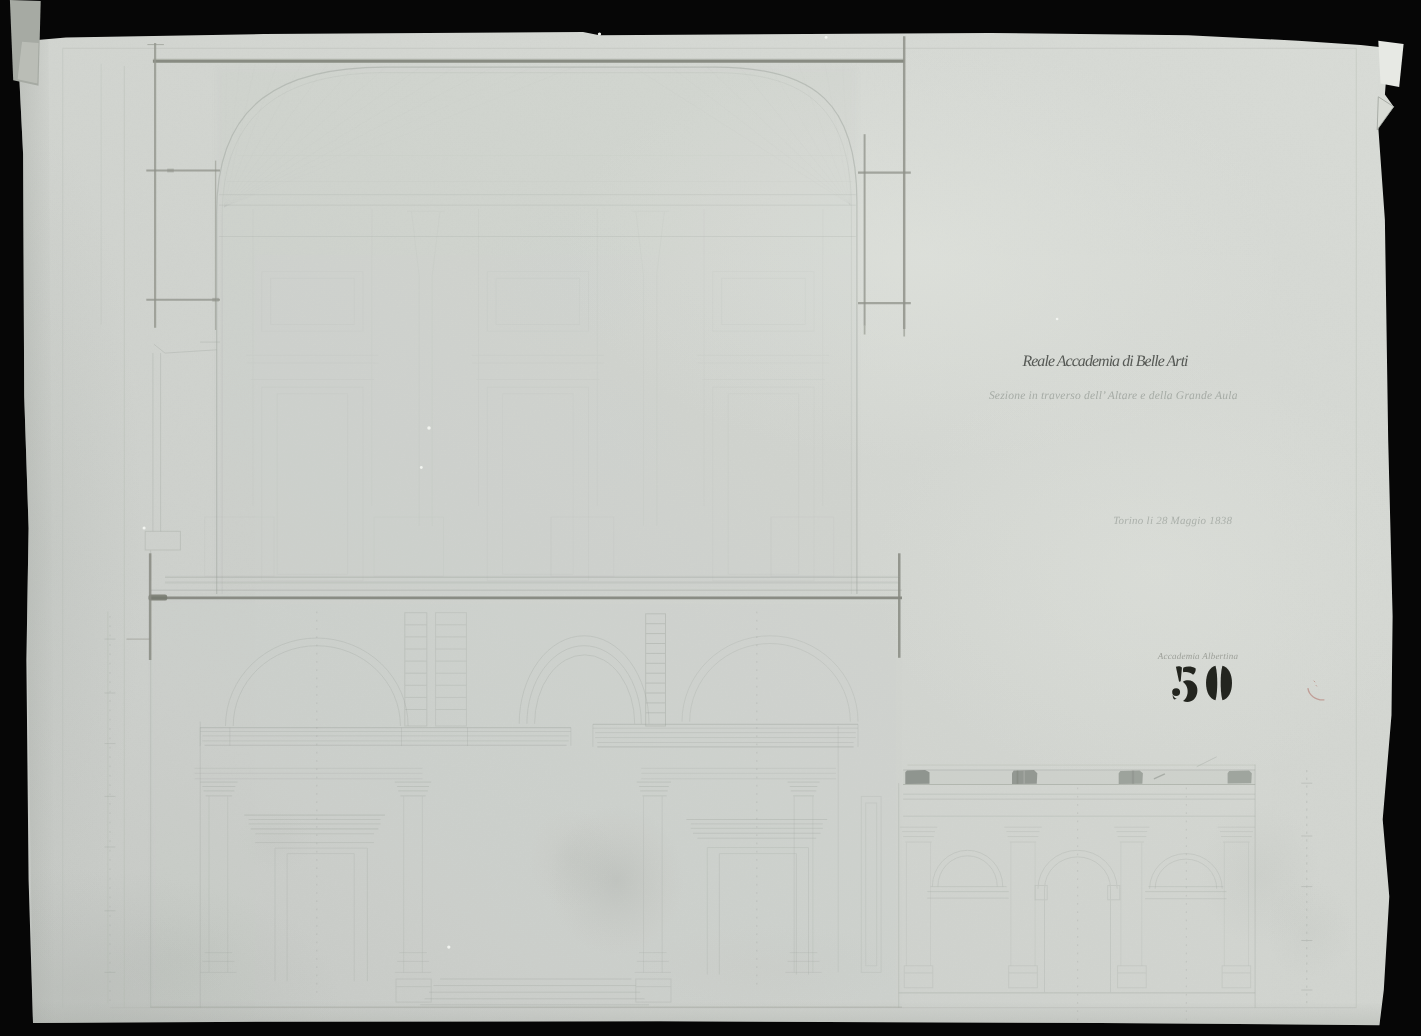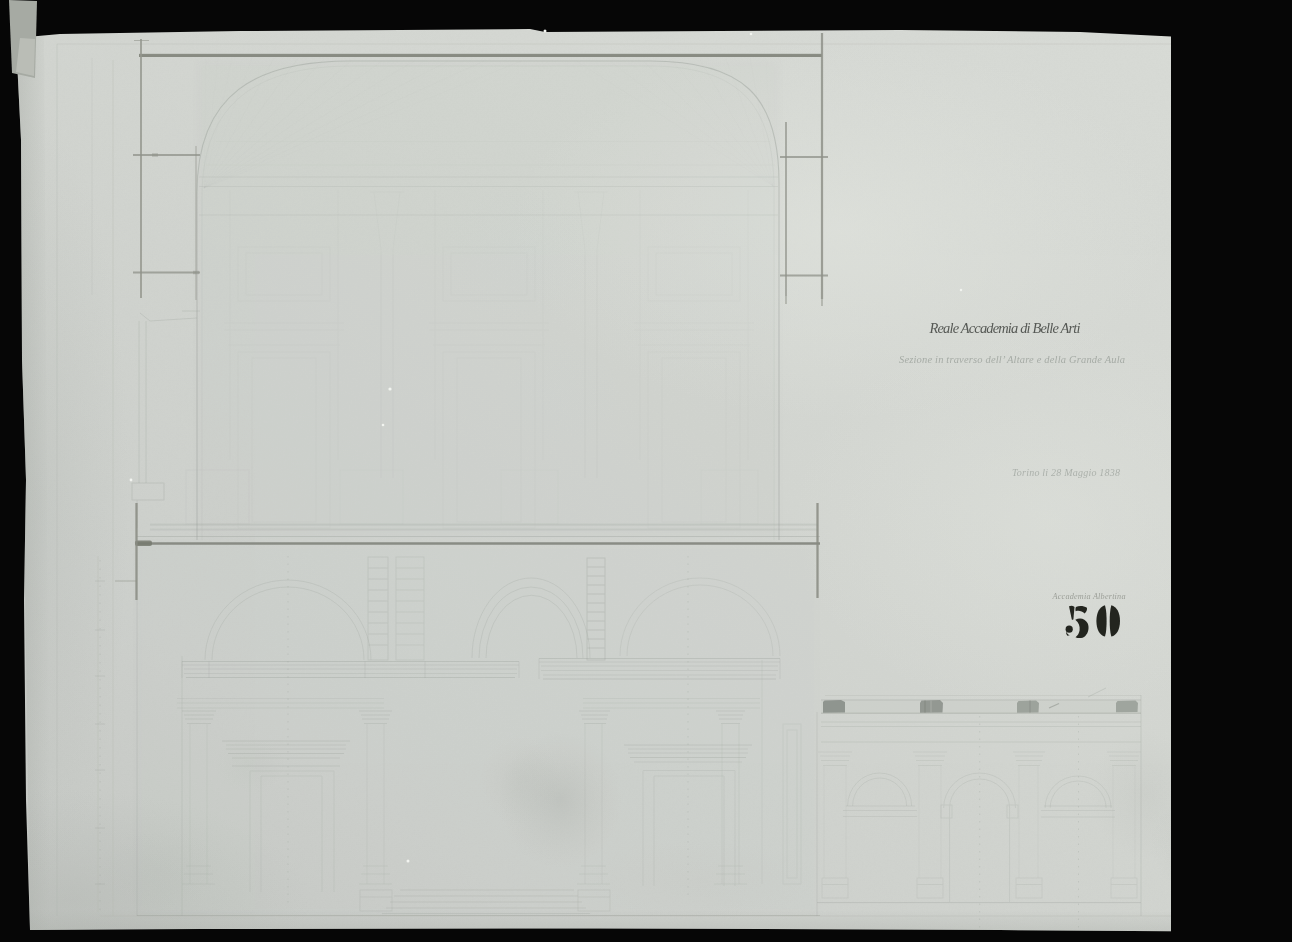--- a/index.html
+++ b/index.html
@@ -1,16 +1,16 @@
 <!DOCTYPE html>
 <html><head>
 <meta charset="utf-8">
 <style>
   html,body{margin:0;padding:0;background:#060606;}
-  .page{width:1171px;height:942px;position:relative;overflow:hidden;font-family:"Liberation Serif",serif;}
+  .page{width:1292px;height:942px;position:relative;overflow:hidden;font-family:"Liberation Serif",serif;}
 </style>
 </head>
 <body>
 <div class="page">
 <svg width="1292" height="942" viewBox="0 0 1292 942">
 <defs>
   <linearGradient id="paperGrad" x1="1" y1="0" x2="0" y2="1">
     <stop offset="0" stop-color="#d9dcd7"></stop>
     <stop offset="0.45" stop-color="#d3d6d1"></stop>
     <stop offset="0.78" stop-color="#cdd0cc"></stop>

